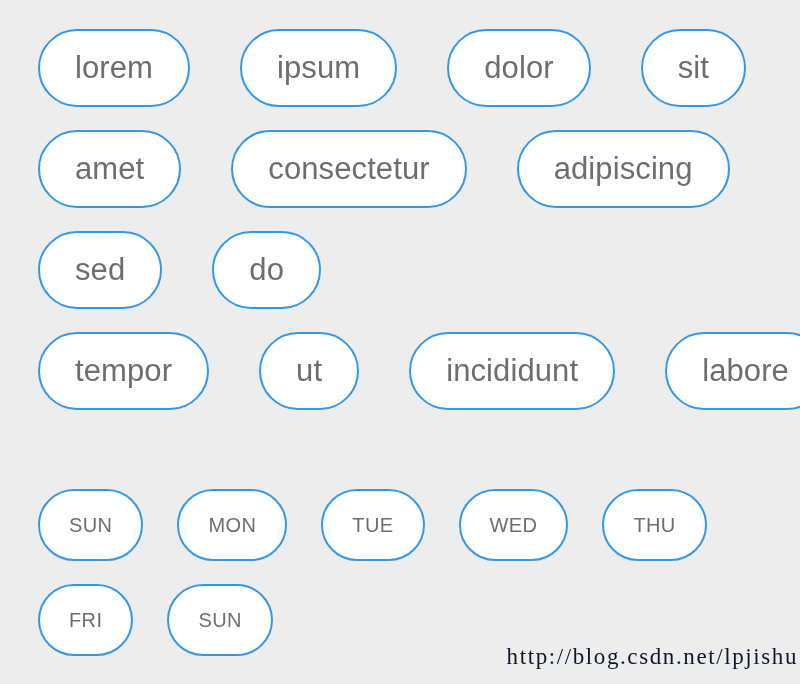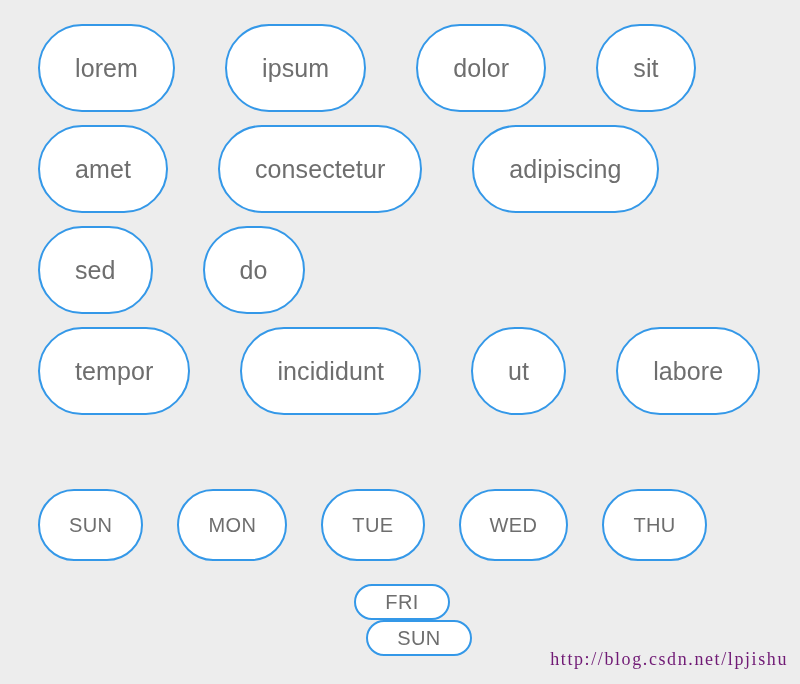--- a/index.html
+++ b/index.html
@@ -51,66 +51,65 @@
     border-radius: 999px;
     color: #6e6e6e;
     display: inline-flex;
     align-items: center;
     justify-content: center;
     box-sizing: border-box;
     white-space: nowrap;
     user-select: none;
   }
   .chip.word {
-    height: 88px;
-    font-size: 25px;
+    height: 78px;
+    font-size: 31px;
     padding: 0 35px;
     margin-right: 50px;
     letter-spacing: 0.1px;
   }
   .chip.word:last-child {
     margin-right: 0;
   }
 
   
   #weekdays-section {
     padding-top: 12px;
   }
   #weekdays-section .chip-row {
     margin-bottom: 23px;
     height: 72px;
   }
   #weekdays-section .chip-row:last-child {
     margin-bottom: 0;
-    flex-direction: column;
   }
   .chip.day {
     height: 72px;
     font-size: 20px;
     padding: 0 29px;
     margin-right: 34px;
     letter-spacing: 0.4px;
   }
   .chip.day:last-child {
     margin-right: 0;
   }
 
   
   .section-gap {
     height: 66px;
   }
 
   
   #watermark {
     position: absolute;
-    right: 12px;
+    right: 2px;
     bottom: 14px;
     font-family: "Liberation Serif", "DejaVu Serif", serif;
-    font-size: 18px;
-    color: #701a75;
+    font-size: 23px;
+    color: #0f172a;
     letter-spacing: 1.6px;
     white-space: nowrap;
   }
 </style>
 </head>
 <body>
 
 <div id="page-root">
 
   <div id="words-section" class="chip-section">
@@ -128,22 +127,22 @@
       <div class="chip word">adipiscing</div>
     </div>
 
     <div class="chip-row">
       <div class="chip word">sed</div>
       <div class="chip word">do</div>
     </div>
 
     <div class="chip-row">
       <div class="chip word">tempor</div>
+      <div class="chip word">ut</div>
       <div class="chip word">incididunt</div>
-      <div class="chip word">ut</div>
       <div class="chip word">labore</div>
     </div>
 
   </div>
 
   <div class="section-gap"></div>
 
   <div id="weekdays-section" class="chip-section">
 
     <div class="chip-row">

